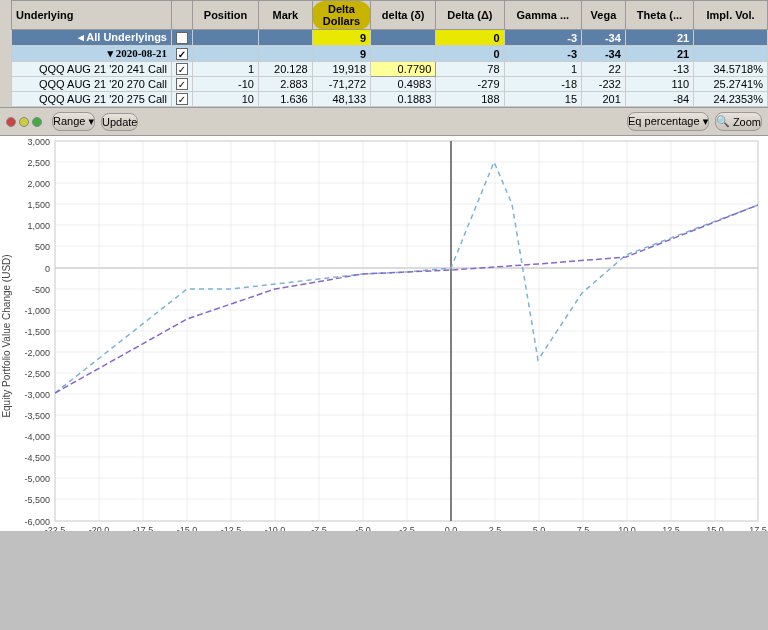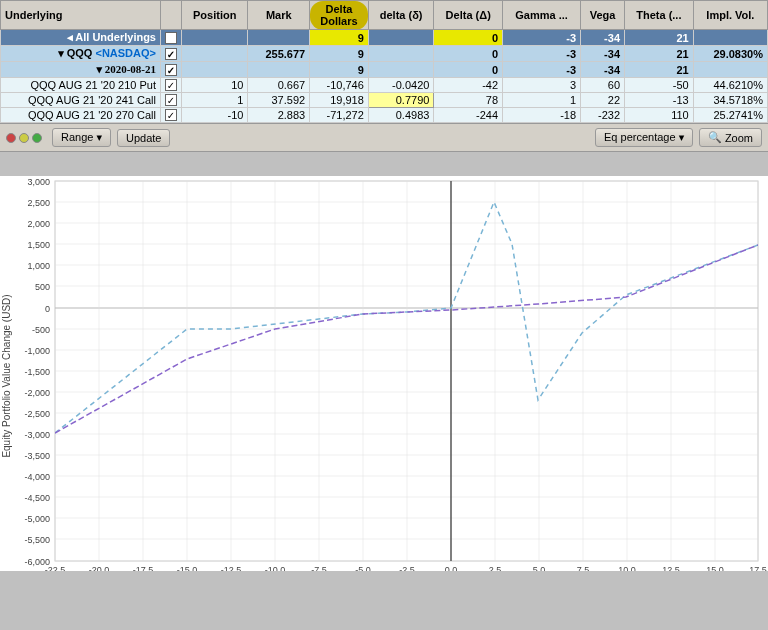--- a/index.html
+++ b/index.html
@@ -1,19 +1,19 @@
 <!DOCTYPE html>
 <html><head>
   <meta charset="utf-8">
   <style>
     * { box-sizing: border-box; margin: 0; padding: 0; }
     body { background: #c0c0c0; font-family: Arial, sans-serif; font-size: 11px; width: 768px; height: 630px; overflow: hidden; }
 
     
-    .table-section { background: #d4d0c8; border-bottom: 1px solid #999; }
+    .table-section { background: #d4d0c8; border-bottom: 1px solid #999; padding-left: 11px; }
 
     table { width: 100%; border-collapse: collapse; }
     table thead tr { background: #d4d0c8; }
     table thead th {
       border: 1px solid #999;
       padding: 2px 4px;
       text-align: center;
       font-weight: bold;
       font-size: 11px;
       white-space: nowrap;
@@ -57,22 +57,22 @@
     }
     .toolbar-dots { display: flex; gap: 3px; margin-right: 4px; }
     .toolbar-dot { width: 10px; height: 10px; border-radius: 50%; border: 1px solid #888; }
     .toolbar-dot.red { background: #cc4444; }
     .toolbar-dot.yellow { background: #cccc44; }
     .toolbar-dot.green { background: #44aa44; }
 
     .toolbar-btn {
       background: linear-gradient(to bottom, #e8e4dc, #c8c4bc);
       border: 1px solid #999;
-      border-radius: 3px;
-      padding: 2px 8px;
+      border-radius: 8px;
+      padding: 2px 0;
       font-size: 11px;
       cursor: pointer;
       display: flex;
       align-items: center;
       gap: 3px;
     }
     .toolbar-spacer { flex: 1; }
 
     
     .chart-area {
@@ -114,91 +114,78 @@
         <td></td>
         <td class="cell-yellow">9</td>
         <td></td>
         <td class="cell-yellow">0</td>
         <td>-3</td>
         <td>-34</td>
         <td>21</td>
         <td></td>
       </tr>
 
-      <tr class="row-qqq">
-        <td class="td-left">▾ QQQ <span style="color:#0066cc">&lt;NASDAQ&gt;</span></td>
-        <td><span class="cb cb-checked"></span></td>
-        <td></td>
-        <td>255.677</td>
+
+      <tr class="row-date">
+        <td class="td-left" style="padding-left:12px;font-family:Liberation Serif, serif;">▾ 2020-08-21</td>
+        <td><span class="cb cb-checked"></span></td>
+        <td></td>
+        <td></td>
         <td>9</td>
         <td></td>
         <td>0</td>
         <td>-3</td>
         <td>-34</td>
         <td>21</td>
-        <td>29.0830%</td>
-      </tr>
-
-      <tr class="row-date">
-        <td class="td-left" style="padding-left:12px;font-family:Liberation Serif, serif;">▾ 2020-08-21</td>
-        <td><span class="cb cb-checked"></span></td>
-        <td></td>
-        <td></td>
-        <td>9</td>
-        <td></td>
-        <td>0</td>
-        <td>-3</td>
-        <td>-34</td>
-        <td>21</td>
-        <td></td>
-      </tr>
-
-      <tr class="row-put210">
-        <td class="td-left" style="padding-left:24px;">QQQ AUG 21 '20 210 Put</td>
-        <td><span class="cb cb-checked"></span></td>
-        <td>10</td>
-        <td>0.667</td>
-        <td>-10,746</td>
-        <td>-0.0420</td>
-        <td>-42</td>
-        <td>3</td>
-        <td>60</td>
-        <td>-50</td>
-        <td>44.6210%</td>
-      </tr>
+        <td></td>
+      </tr>
+
 
 
       <tr class="row-call241">
         <td class="td-left" style="padding-left:24px;">QQQ AUG 21 '20 241 Call</td>
         <td><span class="cb cb-checked"></span></td>
         <td>1</td>
-        <td>37.592</td>
+        <td>20.128</td>
         <td>19,918</td>
         <td class="cell-yellow-outline">0.7790</td>
         <td>78</td>
         <td>1</td>
         <td>22</td>
         <td>-13</td>
         <td>34.5718%</td>
       </tr>
 
       <tr class="row-call270">
         <td class="td-left" style="padding-left:24px;">QQQ AUG 21 '20 270 Call</td>
         <td><span class="cb cb-checked"></span></td>
         <td>-10</td>
         <td>2.883</td>
         <td>-71,272</td>
         <td>0.4983</td>
-        <td>-244</td>
+        <td>-279</td>
         <td>-18</td>
         <td>-232</td>
         <td>110</td>
         <td>25.2741%</td>
       </tr>
 
+      <tr class="row-call275">
+        <td class="td-left" style="padding-left:24px;">QQQ AUG 21 '20 275 Call</td>
+        <td><span class="cb cb-checked"></span></td>
+        <td>10</td>
+        <td>1.636</td>
+        <td>48,133</td>
+        <td>0.1883</td>
+        <td>188</td>
+        <td>15</td>
+        <td>201</td>
+        <td>-84</td>
+        <td>24.2353%</td>
+      </tr>
     </tbody>
   </table>
 </div>
 
 <div class="chart-toolbar">
   <div class="toolbar-dots">
     <div class="toolbar-dot red"></div>
     <div class="toolbar-dot yellow"></div>
     <div class="toolbar-dot green"></div>
   </div>
@@ -210,21 +197,21 @@
   </button>
   <div class="toolbar-spacer"></div>
   <button class="toolbar-btn">
     <span>Eq percentage ▾</span>
   </button>
   <button class="toolbar-btn">
     🔍 <span>Zoom</span>
   </button>
 </div>
 
-<div class="chart-area" style="flex:1;margin-top:24px;">
+<div class="chart-area" style="flex:1;">
   <svg class="chart" width="768" height="395">
     <defs>
       <clipPath id="chartClip">
         <rect x="55" y="5" width="703" height="380"></rect>
       </clipPath>
     </defs>
 
     <rect x="0" y="0" width="768" height="395" fill="white"></rect>
     <rect x="55" y="5" width="703" height="380" fill="white" stroke="#ccc"></rect>
 

